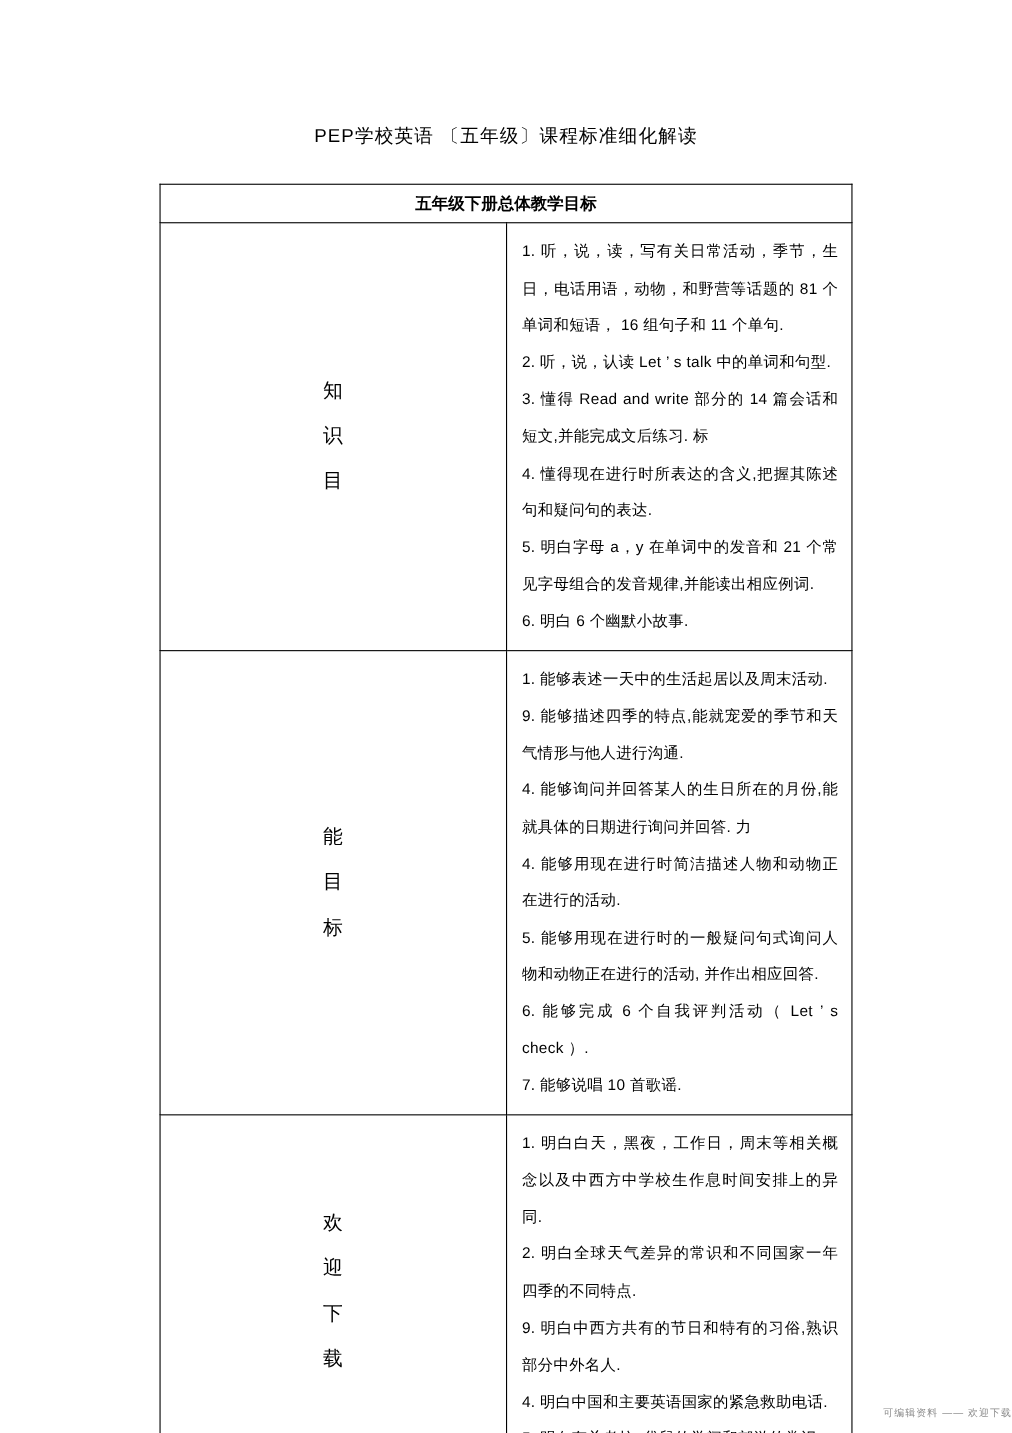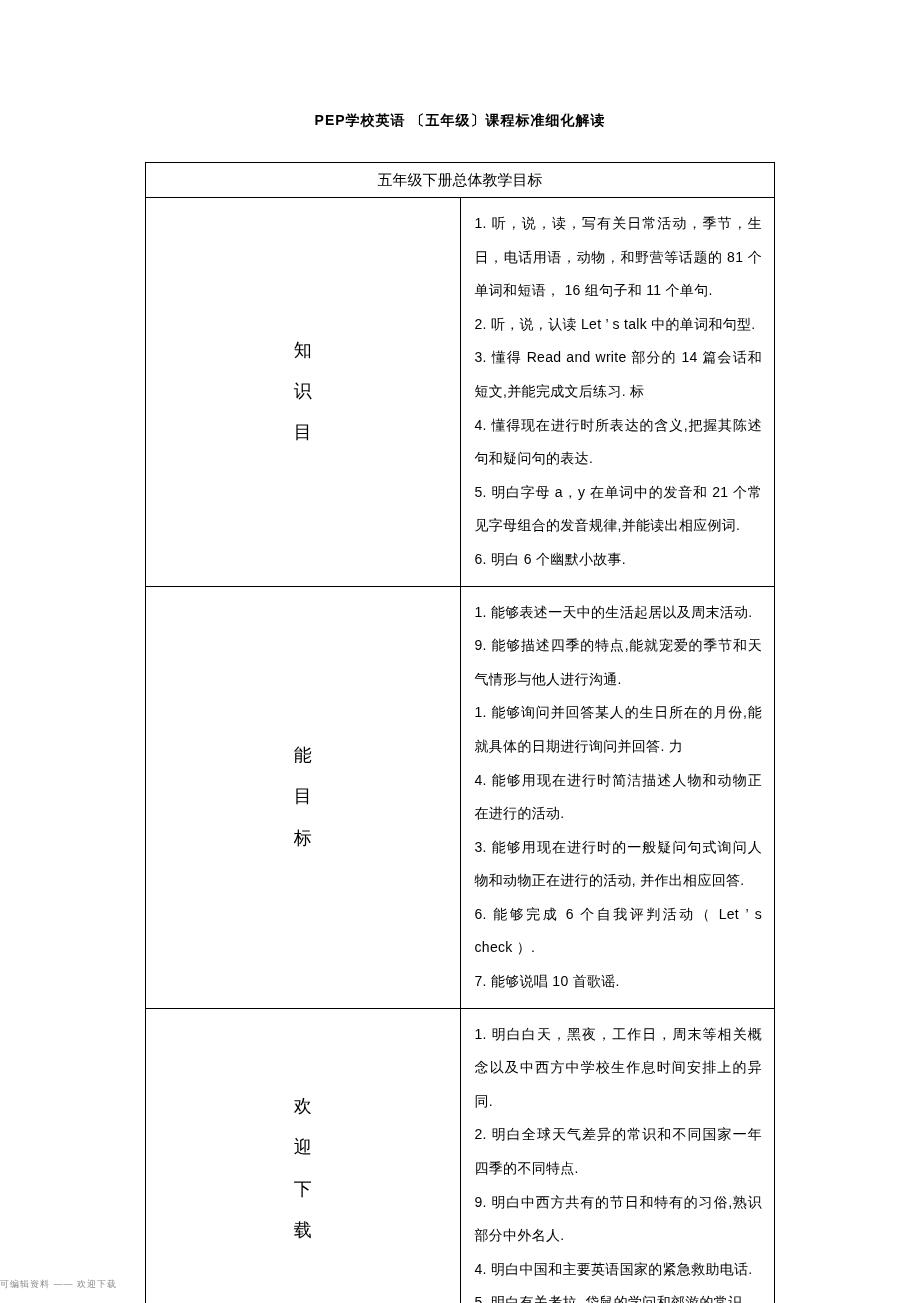--- a/index.html
+++ b/index.html
@@ -13,38 +13,38 @@
     color: #000000;
     font-family: "Liberation Sans", "DejaVu Sans", sans-serif;
     position: relative;
     overflow: hidden;
   }
   .doc-title {
     margin: 0;
     padding-top: 112px;
     padding-bottom: 32px;
     text-align: center;
-    font-size: 14px;
-    font-weight: bold;
+    font-size: 17px;
+    font-weight: normal;
     letter-spacing: 1px;
   }
   table.goals-table {
     border-collapse: collapse;
     margin-left: 145px;
     width: 630px;
     table-layout: fixed;
   }
   table.goals-table th,
   table.goals-table td {
     border: 1px solid #000000;
   }
   th.table-header {
     height: 30px;
     font-size: 15px;
-    font-weight: 400;
+    font-weight: 700;
     text-align: center;
     vertical-align: middle;
     padding: 2px 0;
   }
   td.label-cell {
     width: 62px;
     text-align: center;
     vertical-align: middle;
     font-size: 18px;
     padding: 4px 0;
@@ -70,21 +70,21 @@
   
   tbody tr:nth-child(1) td.content-cell { height: 268px; }
   tbody tr:nth-child(2) td.content-cell { height: 272px; margin-left: 35px; }
   tbody tr:nth-child(3) td.content-cell { height: 208px; }
   tbody tr:nth-child(4) td.content-cell { height: 156px; }
   .doc-footer {
     position: absolute;
     bottom: 12px;
     left: 0;
     width: 100%;
-    text-align: left;
+    text-align: right;
     font-size: 9px;
     color: #8a8a8a;
     letter-spacing: 1px;
   }
 </style>
 </head>
 <body>
 
 <h1 class="doc-title">PEP学校英语 〔五年级〕课程标准细化解读</h1>
 
@@ -105,23 +105,23 @@
           <p class="goal-item">4.  懂得现在进行时所表达的含义,把握其陈述句和疑问句的表达.</p>
           <p class="goal-item">5.  明白字母  a，y  在单词中的发音和  21 个常见字母组合的发音规律,并能读出相应例词.</p>
           <p class="goal-item">6.  明白 6 个幽默小故事.</p>
         </td>
       </tr>
       <tr>
         <td class="label-cell"><span class="vertical-label">能目标</span></td>
         <td class="content-cell">
           <p class="goal-item">1.  能够表述一天中的生活起居以及周末活动.</p>
           <p class="goal-item">9.  能够描述四季的特点,能就宠爱的季节和天气情形与他人进行沟通.</p>
-          <p class="goal-item">1.  能够询问并回答某人的生日所在的月份,能就具体的日期进行询问并回答. 力</p>
+          <p class="goal-item">4.  能够询问并回答某人的生日所在的月份,能就具体的日期进行询问并回答. 力</p>
           <p class="goal-item">4.  能够用现在进行时简洁描述人物和动物正在进行的活动.</p>
-          <p class="goal-item">3.  能够用现在进行时的一般疑问句式询问人物和动物正在进行的活动,  并作出相应回答.</p>
+          <p class="goal-item">5.  能够用现在进行时的一般疑问句式询问人物和动物正在进行的活动,  并作出相应回答.</p>
           <p class="goal-item">6.  能够完成 6 个自我评判活动（ Let ’ s check ）.</p>
           <p class="goal-item">7.  能够说唱 10 首歌谣.</p>
         </td>
       </tr>
       <tr>
         <td class="label-cell"><span class="vertical-label">欢迎下载</span></td>
         <td class="content-cell">
           <p class="goal-item">1. 明白白天，黑夜，工作日，周末等相关概念以及中西方中学校生作息时间安排上的异同.</p>
           <p class="goal-item">2. 明白全球天气差异的常识和不同国家一年四季的不同特点.</p>
           <p class="goal-item">9. 明白中西方共有的节日和特有的习俗,熟识部分中外名人.</p>

